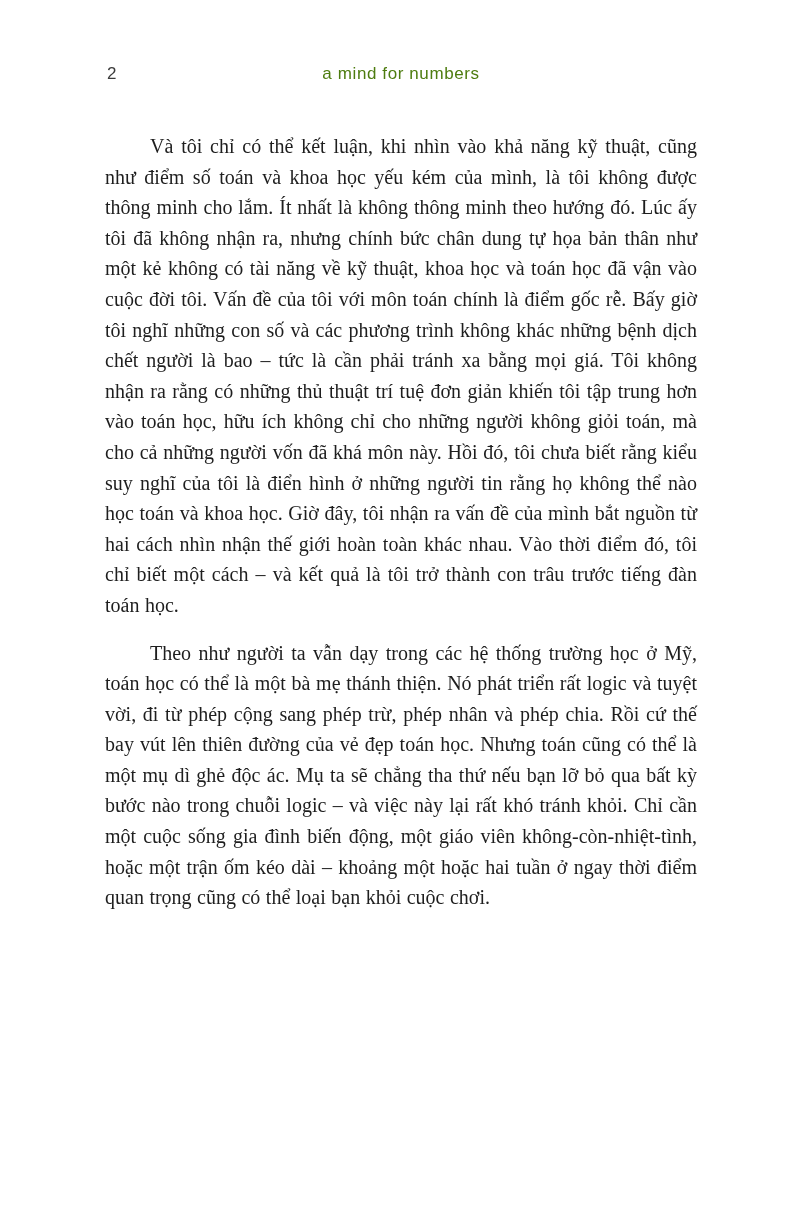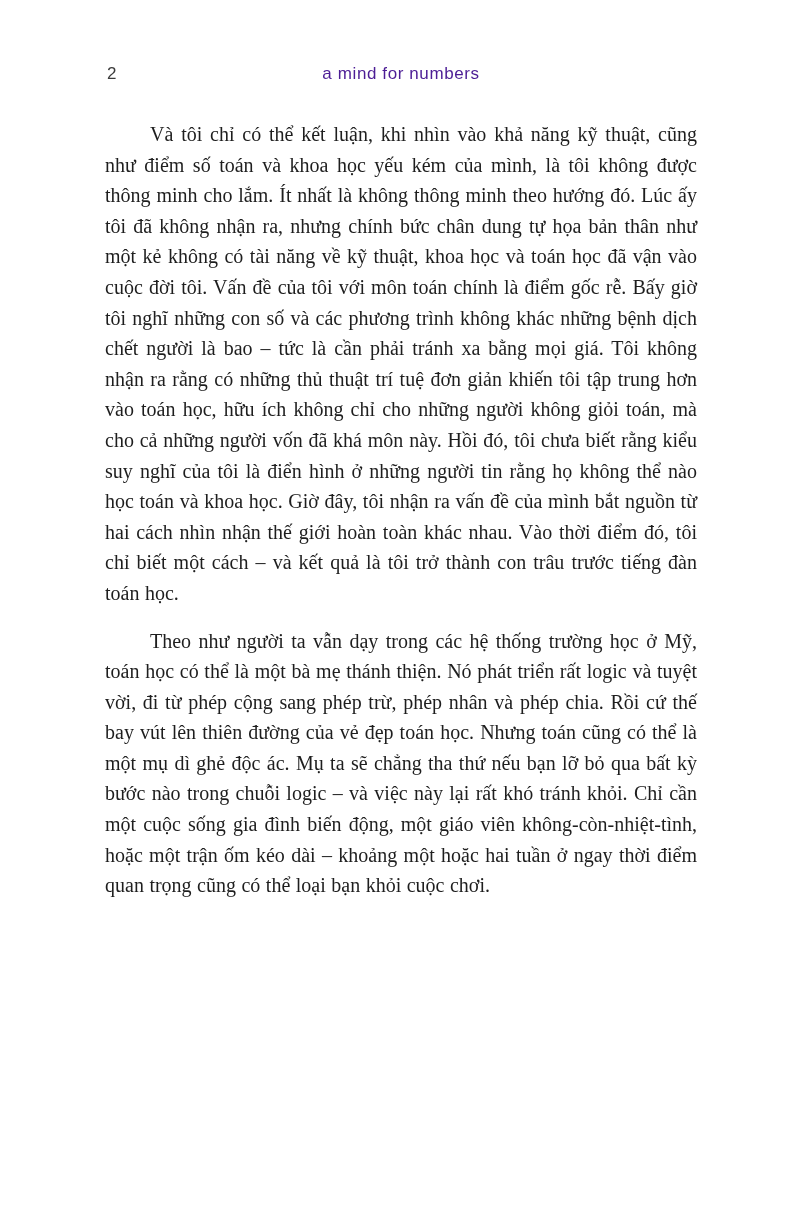--- a/index.html
+++ b/index.html
@@ -29,24 +29,24 @@
   }
   .page-number {
     position: absolute;
     left: 2px;
     top: 0;
   }
   .running-title {
     display: block;
     text-align: center;
     letter-spacing: 0.6px;
-    color: #4c1d95;
+    color: #4d7c0f;
   }
   .page-body {
-    margin-top: 33px;
+    margin-top: 45px;
   }
   .page-body p {
     margin: 0 0 17px 0;
     font-family: "Liberation Serif", serif;
     font-size: 20px;
     line-height: 30.6px;
     color: #1e1e1e;
     text-align: justify;
     text-indent: 45px;
     word-spacing: 0.5px;

